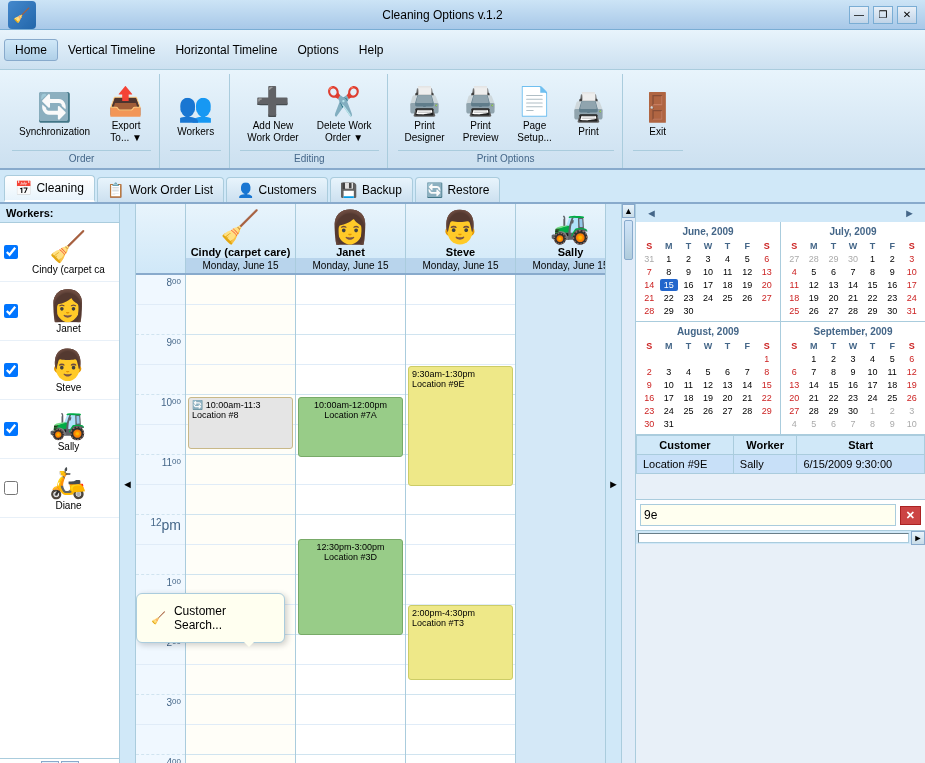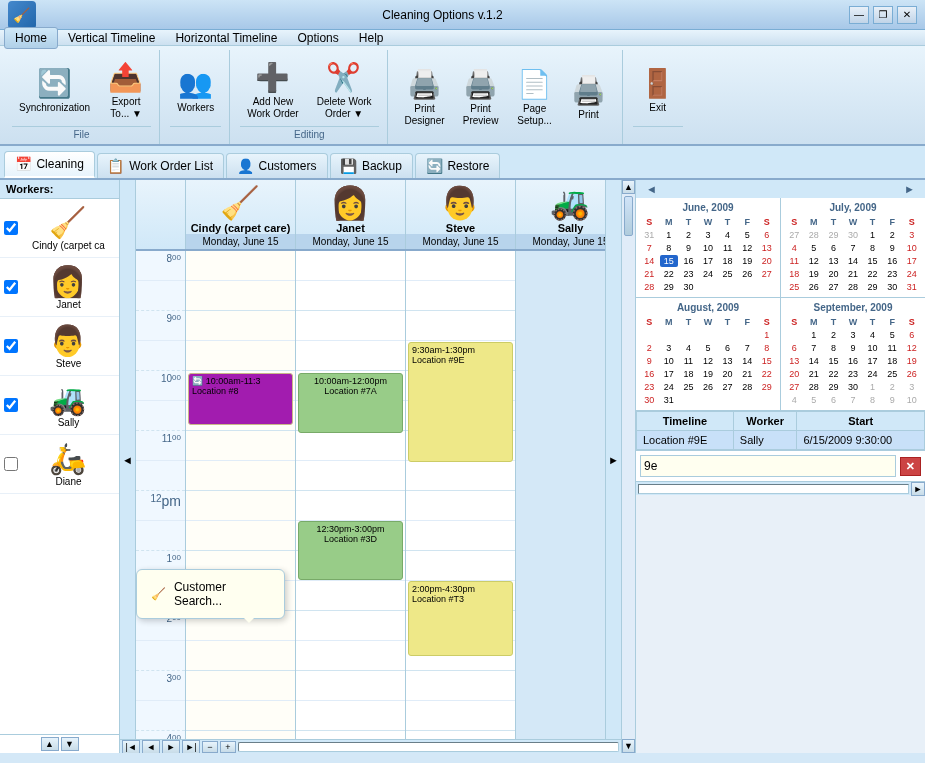--- a/index.html
+++ b/index.html
@@ -16,21 +16,21 @@
       border-bottom: 1px solid #7aadd4;
     }
     .title-bar-title { font-size: 12px; font-weight: normal; flex: 1; text-align: center; }
     .title-bar-controls { display: flex; gap: 4px; }
     .title-btn { width: 20px; height: 18px; background: linear-gradient(to bottom, #e8f0f8, #c0d4e8); border: 1px solid #7aadd4; font-size: 10px; cursor: pointer; display: flex; align-items: center; justify-content: center; }
     .app-icon { width: 28px; height: 28px; background: linear-gradient(135deg, #4488cc, #2266aa); border-radius: 4px; display: flex; align-items: center; justify-content: center; color: white; font-size: 14px; }
 
     
     .menu-bar {
       background: linear-gradient(to bottom, #e8f4fc, #cce0f0);
-      height: 16px;
+      height: 40px;
       display: flex;
       align-items: center;
       padding: 0 4px;
       border-bottom: 1px solid #aaccdd;
     }
     .menu-item {
       padding: 3px 10px;
       cursor: pointer;
       border-radius: 3px;
       font-size: 12px;
@@ -183,20 +183,21 @@
     .detail-row-selected td { background: #c8e0f8; }
 
     
     .search-box {
       display: flex;
       align-items: center;
       padding: 4px;
       background: white;
       border-top: 1px solid #aaccdd;
       gap: 4px;
+      margin-top: 25px;
     }
     .search-input {
       flex: 1;
       padding: 3px;
       border: 1px solid #aaccdd;
       font-size: 12px;
       background: #fffff0;
     }
     .search-clear {
       background: #cc4444;
@@ -213,21 +214,21 @@
       left: 2px;
       right: 2px;
       border-radius: 3px;
       padding: 2px 3px;
       font-size: 9px;
       overflow: hidden;
       cursor: pointer;
       border: 1px solid rgba(0,0,0,0.2);
       z-index: 1;
     }
-    .event-tan { background: #a21caf; border-color: #c8b888; }
+    .event-tan { background: #e5e5e5; border-color: #c8b888; }
     .event-blue { background: #88aadd; border-color: #6688bb; }
     .event-green { background: #98cc88; border-color: #78aa68; text-align: center; }
     .event-yellow { background: #eee888; border-color: #cccc66; }
 
     
     .tooltip-popup {
       position: absolute;
       background: #fffff0;
       border: 1px solid #aaccdd;
       border-radius: 6px;
@@ -286,21 +287,21 @@
     <div class="ribbon-buttons">
       <div class="ribbon-btn">
         <div class="btn-icon">🔄</div>
         <div class="btn-label">Synchronization</div>
       </div>
       <div class="ribbon-btn">
         <div class="btn-icon">📤</div>
         <div class="btn-label">Export<br>To... ▼</div>
       </div>
     </div>
-    <div class="ribbon-group-label">File</div>
+    <div class="ribbon-group-label">Order</div>
   </div>
 
   <div class="ribbon-group">
     <div class="ribbon-buttons">
       <div class="ribbon-btn">
         <div class="btn-icon">👥</div>
         <div class="btn-label">Workers</div>
       </div>
     </div>
     <div class="ribbon-group-label">&nbsp;</div>
@@ -332,20 +333,21 @@
       </div>
       <div class="ribbon-btn">
         <div class="btn-icon">📄</div>
         <div class="btn-label">Page<br>Setup...</div>
       </div>
       <div class="ribbon-btn">
         <div class="btn-icon">🖨️</div>
         <div class="btn-label">Print</div>
       </div>
     </div>
+    <div class="ribbon-group-label">Print Options</div>
   </div>
 
   <div class="ribbon-group">
     <div class="ribbon-buttons">
       <div class="ribbon-btn">
         <div class="btn-icon">🚪</div>
         <div class="btn-label">Exit</div>
       </div>
     </div>
     <div class="ribbon-group-label">&nbsp;</div>
@@ -496,21 +498,21 @@
                 </div>
               </div>
 
 
               <div style="min-width:110px; border-right:1px solid #aaccdd; position:relative; background:white;">
                 <div style="position:absolute; top:0; left:0; right:0; height:600px;">
                   <div style="height:600px; background:linear-gradient(to bottom, transparent 29px, #e0ecf8 29px, #e0ecf8 30px, transparent 30px, transparent 59px, #d0e4f0 59px, #d0e4f0 60px, transparent 60px) repeat-y; background-size:100% 60px;"></div>
                   <div class="event-block event-green" style="top:122px; height:60px; left:2px; right:2px;">
                     <span>10:00am-12:00pm<br>Location #7A</span>
                   </div>
-                  <div class="event-block event-green" style="top:270px; height:59px; left:2px; right:2px;">
+                  <div class="event-block event-green" style="top:264px; height:96px; left:2px; right:2px;">
                     <span>12:30pm-3:00pm<br>Location #3D</span>
                   </div>
                 </div>
               </div>
 
               <div style="min-width:110px; border-right:1px solid #aaccdd; position:relative; background:white;">
                 <div style="position:absolute; top:0; left:0; right:0; height:600px;">
                   <div style="height:600px; background:linear-gradient(to bottom, transparent 29px, #e0ecf8 29px, #e0ecf8 30px, transparent 30px, transparent 59px, #d0e4f0 59px, #d0e4f0 60px, transparent 60px) repeat-y; background-size:100% 60px;"></div>
                   <div class="event-block event-yellow" style="top:91px; height:120px; left:2px; right:2px;">
                     <span>9:30am-1:30pm<br>Location #9E</span>
@@ -767,21 +769,21 @@
             <div class="cal-cell other-month saturday">10</div>
         </div>
       </div>
 
     </div>
 
     <div class="detail-table">
       <table>
         <thead>
           <tr>
-            <th>Timeline</th>
+            <th>Customer</th>
             <th>Worker</th>
             <th>Start</th>
           </tr>
         </thead>
         <tbody>
           <tr class="detail-row-selected">
             <td>Location #9E</td>
             <td>Sally</td>
             <td>6/15/2009 9:30:00</td>
           </tr>

